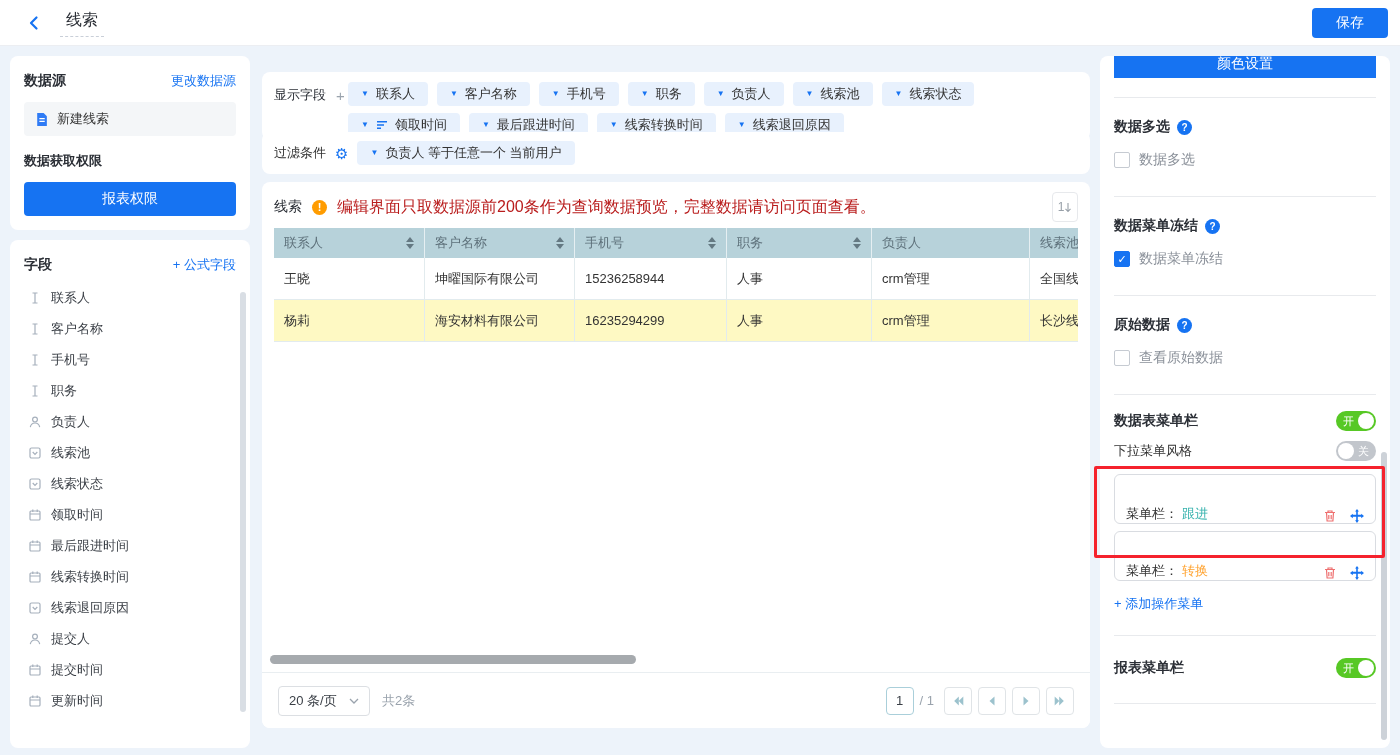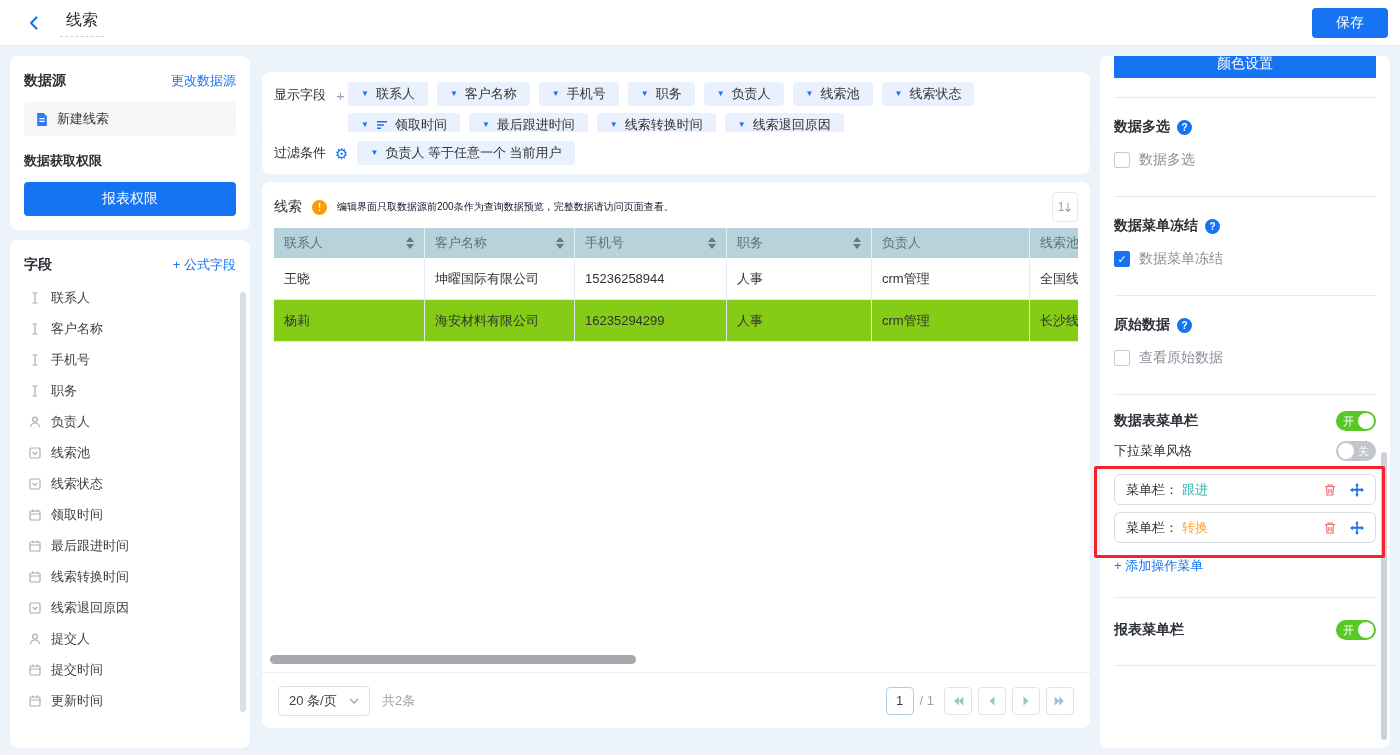--- a/index.html
+++ b/index.html
@@ -48,37 +48,37 @@
   .caret { color:#1673f2; font-size:8px; line-height:1; }
   .filter-card { left:262px; top:132px; width:828px; height:42px; padding:0 12px;
     display:flex; align-items:center; gap:9px; }
   .gear { color:#1673f2; font-size:15px; line-height:1; cursor:pointer; }
 
   .table-card { left:262px; top:182px; width:828px; height:546px; padding:10px 12px; overflow:hidden; }
   .preview-head { display:flex; align-items:center; gap:10px; height:30px; }
   .pv-title { font-size:14px; color:#2b2f36; }
   .warn-ico { width:15px; height:15px; border-radius:50%; background:#ff9c00; color:#fff;
     font-size:11px; font-weight:bold; display:flex; align-items:center; justify-content:center; flex:none; }
-  .warn-text { color:#0f172a; font-size:10px; }
+  .warn-text { color:#b91c1c; font-size:16px; }
   .sort-box { margin-left:auto; width:26px; height:30px; border:1px solid #e7e9ec; border-radius:4px;
     display:flex; align-items:center; justify-content:center; color:#98a0a8; font-size:12px; cursor:pointer; }
   .tbl-viewport { margin-top:6px; width:804px; overflow:hidden; }
   .tbl { width:876px; }
   .tr { display:flex; }
   .th { background:#b7d2da; height:30px; display:flex; align-items:center; justify-content:space-between;
     padding:0 10px; color:#5d707a; font-size:13px; border-right:1px solid rgba(255,255,255,.65);
     flex:none; cursor:pointer; }
   .sorters { display:flex; flex-direction:column; gap:2px; }
   .tri-up { width:0;height:0;border-left:4px solid transparent;border-right:4px solid transparent;
     border-bottom:5px solid #647982; }
   .tri-down { width:0;height:0;border-left:4px solid transparent;border-right:4px solid transparent;
     border-top:5px solid #647982; }
   .td { height:42px; display:flex; align-items:center; padding:0 10px; flex:none;
     border-right:1px solid #e2ebee; border-bottom:1px solid #e2ebee; white-space:nowrap; overflow:hidden; }
-  .tr.zebra .td { background:#84cc16; }
+  .tr.zebra .td { background:#fef9c3; }
   .h-scrollbar { position:absolute; left:8px; top:473px; width:366px; height:9px;
     background:#a6aaae; border-radius:5px; cursor:pointer; }
   .tbl-footer { position:absolute; left:0; right:0; bottom:0; height:56px; border-top:1px solid #e9eef1;
     display:flex; align-items:center; padding:0 16px; gap:12px; background:#fff; }
   .pagesize-select { width:92px; height:30px; border:1px solid #dcdfe3; border-radius:4px;
     display:flex; align-items:center; justify-content:space-between; padding:14px 10px; color:#3a3f46; cursor:pointer; }
   .total-label { color:#9aa3ad; }
   .pager { margin-left:auto; display:flex; align-items:center; gap:6px; }
   .page-box { width:28px; height:28px; border:1px solid #aacfda; border-radius:4px; color:#3a3f46;
     display:flex; align-items:center; justify-content:center; }
@@ -100,22 +100,22 @@
     display:flex; align-items:center; justify-content:center; cursor:pointer; flex:none; }
   .checkbox.checked { background:#1673f2; border-color:#1673f2; color:#fff; font-size:11px; }
   .toggle { width:40px; height:20px; border-radius:10px; position:relative; cursor:pointer;
     font-size:11px; color:#fff; flex:none; }
   .toggle.on { background:#57c825; }
   .toggle.off { background:#c2c6cc; }
   .toggle .knob { width:16px; height:16px; border-radius:50%; background:#fff; position:absolute; top:2px; }
   .toggle.on .knob { right:2px; } .toggle.off .knob { left:2px; }
   .toggle .t-label { position:absolute; top:3px; }
   .toggle.on .t-label { left:7px; } .toggle.off .t-label { right:7px; }
-  .menu-item-row { border:1px solid #d9dce1; border-radius:6px; height:31px; display:flex;
-    align-items:center; padding:0 11px; gap:4px; background:#fff; }
+  .menu-item-row { border:1px solid #d9dce1; border-radius:6px; height:50px; display:flex;
+    align-items:flex-end; padding:0 11px; gap:4px; background:#fff; }
   .mi-actions { margin-left:auto; display:flex; align-items:center; gap:13px; }
   .mi-btn { display:flex; cursor:pointer; }
   .annotation-box { position:absolute; left:-6px; top:410px; width:291px; height:92px;
     border:3px solid #f5222d; border-radius:2px; pointer-events:none; z-index:4; }
   .rp-scrollbar { position:absolute; right:3px; top:396px; width:6px; height:288px;
     background:#cdd2d8; border-radius:3px; }
   svg { display:block; }
 </style>
 </head>
 <body>

